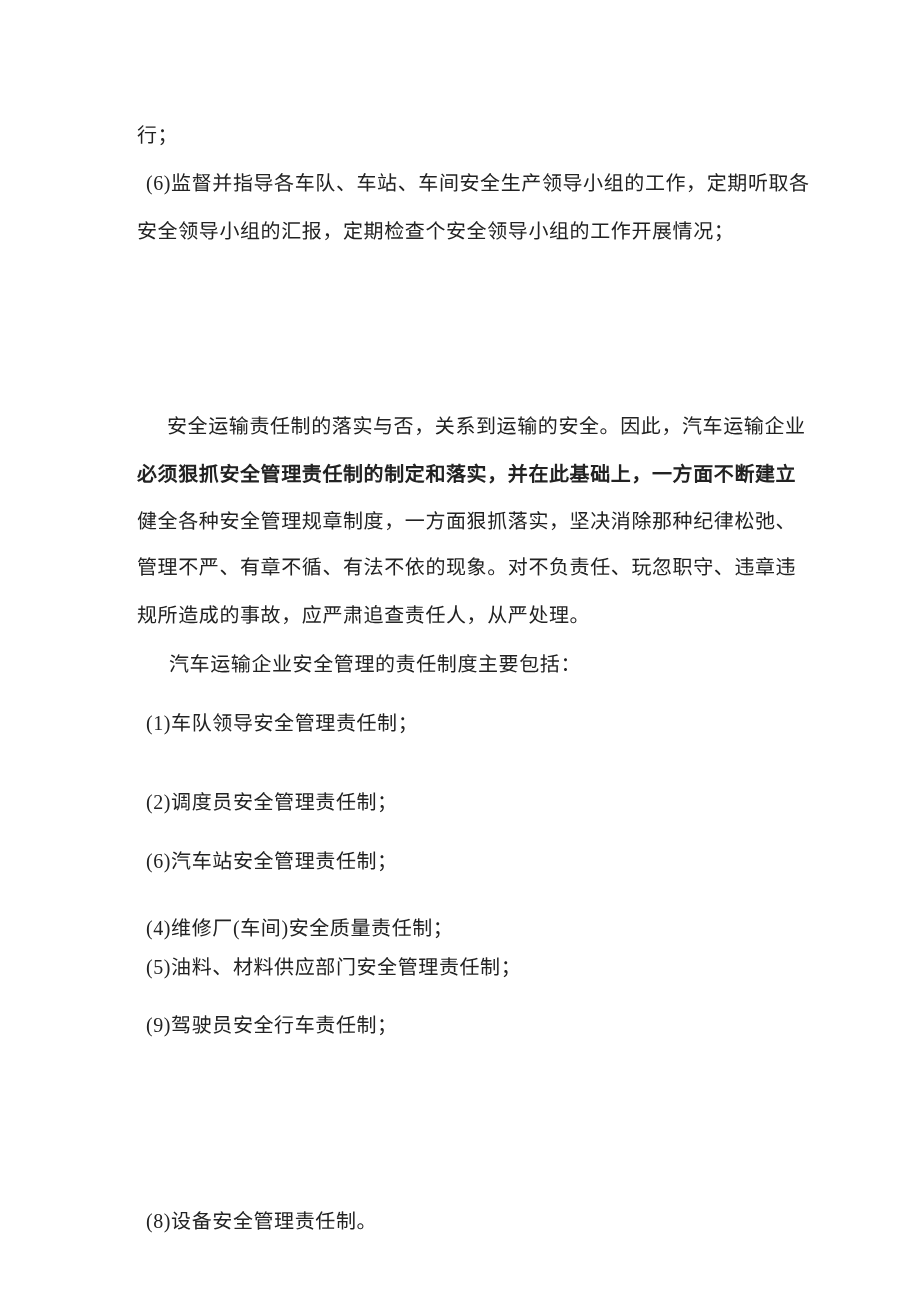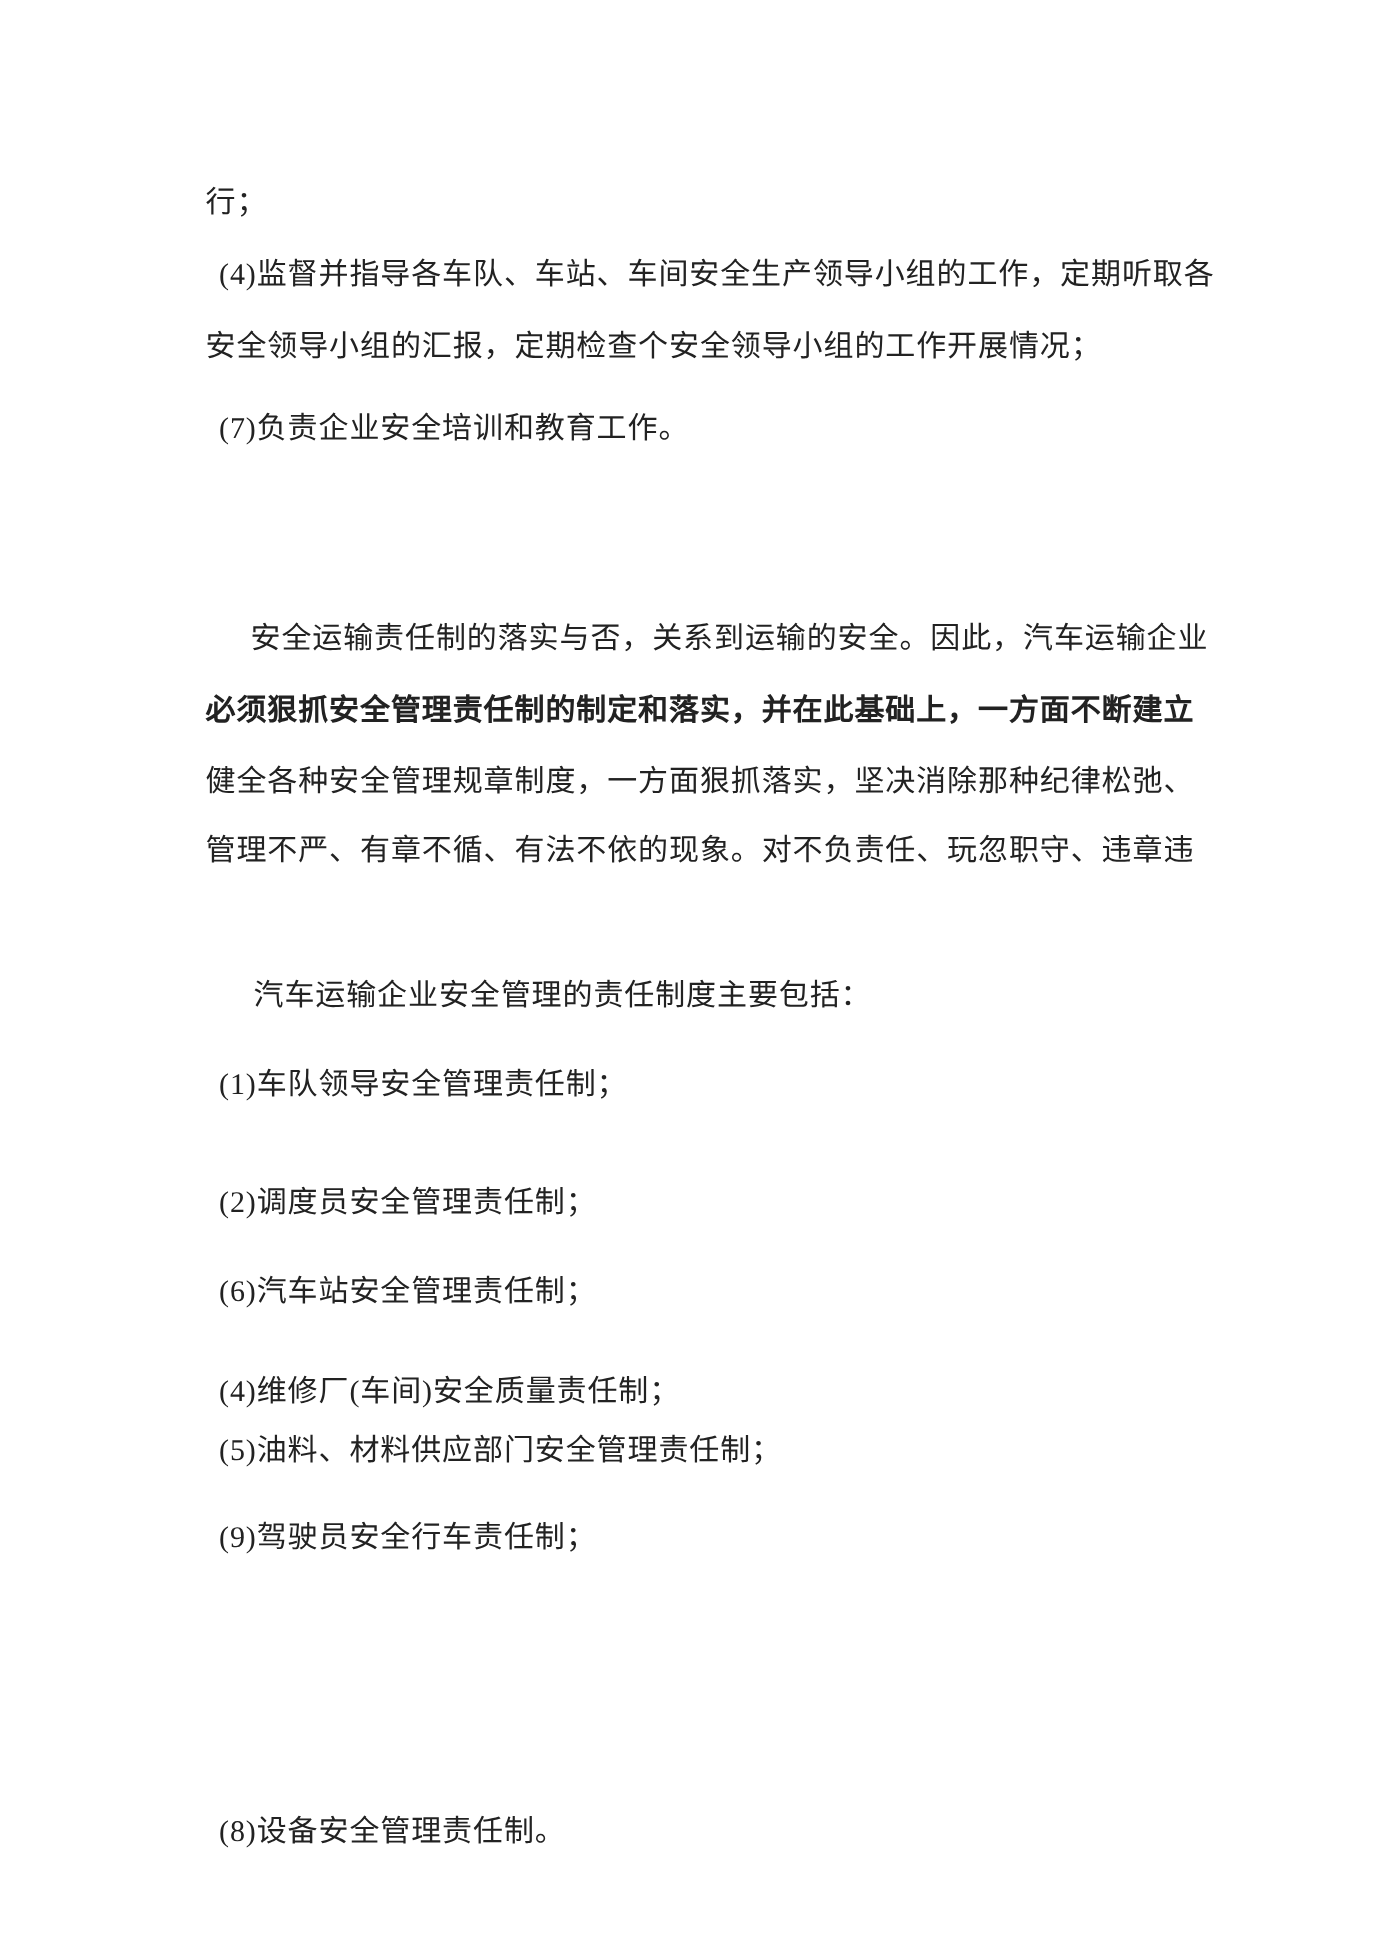--- a/index.html
+++ b/index.html
@@ -52,29 +52,29 @@
   .l15 { left: 146px; top: 1010px; }
   .l16 { left: 146px; top: 1068px; }
   .l17 { left: 146px; top: 1160px; margin-top: 46px; }
 </style>
 </head>
 <body>
 
 <div class="page">
 
   <div class="line l0">行；</div>
-  <div class="line l1">(4)监督并指导各车队、车站、车间安全生产领导小组的工作，定期听取各</div>
+  <div class="line l1">(6)监督并指导各车队、车站、车间安全生产领导小组的工作，定期听取各</div>
   <div class="line l2">安全领导小组的汇报，定期检查个安全领导小组的工作开展情况；</div>
-  <div class="line l3">(7)负责企业安全培训和教育工作。</div>
 
 
   <div class="line l4">安全运输责任制的落实与否，关系到运输的安全。因此，汽车运输企业</div>
   <div class="line l5">必须狠抓安全管理责任制的制定和落实，并在此基础上，一方面不断建立</div>
   <div class="line l6">健全各种安全管理规章制度，一方面狠抓落实，坚决消除那种纪律松弛、</div>
   <div class="line l7">管理不严、有章不循、有法不依的现象。对不负责任、玩忽职守、违章违</div>
+  <div class="line l8">规所造成的事故，应严肃追查责任人，从严处理。</div>
 
   <div class="line l9">汽车运输企业安全管理的责任制度主要包括：</div>
 
   <div class="line l10">(1)车队领导安全管理责任制；</div>
   <div class="line l11">(2)调度员安全管理责任制；</div>
   <div class="line l12">(6)汽车站安全管理责任制；</div>
   <div class="line l13">(4)维修厂(车间)安全质量责任制；</div>
   <div class="line l14">(5)油料、材料供应部门安全管理责任制；</div>
   <div class="line l15">(9)驾驶员安全行车责任制；</div>
   <div class="line l17">(8)设备安全管理责任制。</div>

